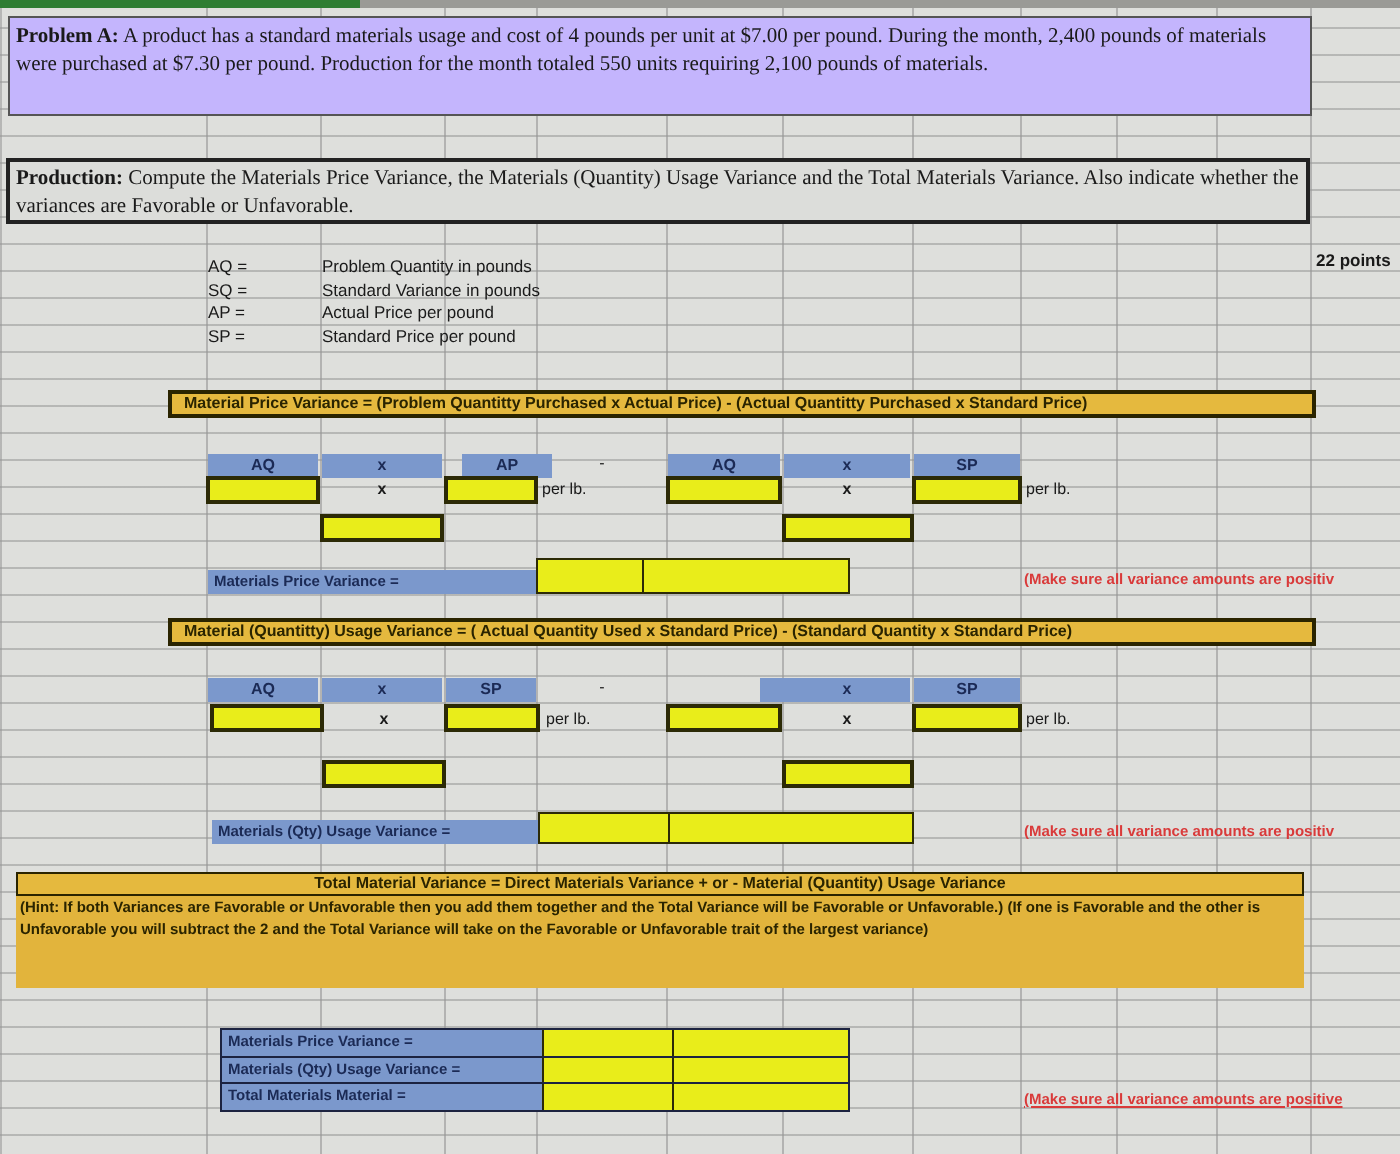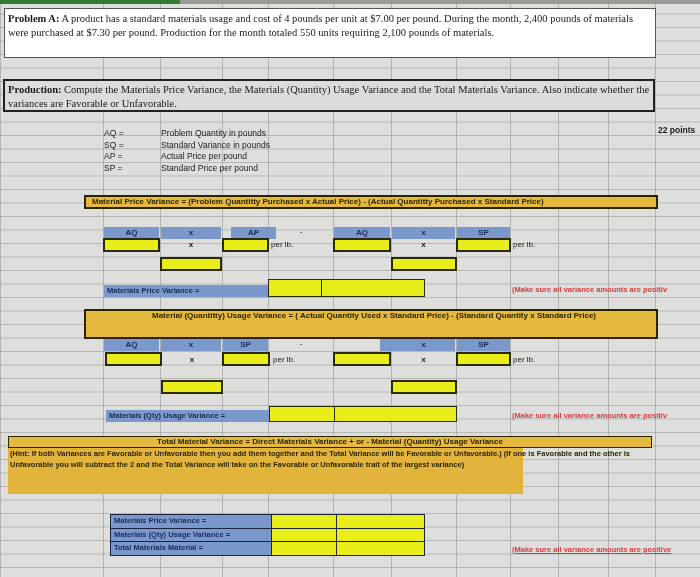--- a/index.html
+++ b/index.html
@@ -6,34 +6,34 @@
   body{width:700px;height:577px;overflow:hidden;background:#dedfdc;position:relative;font-family:"Liberation Sans",sans-serif;color:#1a1a1a;}
   .grid{position:absolute;left:0;top:0;width:700px;height:577px;
     background-image:
       linear-gradient(to right, rgba(150,150,150,0.55) 1px, transparent 1px),
       linear-gradient(to bottom, rgba(150,150,150,0.55) 1px, transparent 1px);
     background-size:100% 100%, 100% 13.5px;}
   .vl{position:absolute;top:0;width:1px;height:577px;background:rgba(150,150,150,0.6);}
   .topbar{position:absolute;left:0;top:0;width:700px;height:4px;background:#2e7d32;}
   .topbar2{position:absolute;left:180px;top:0;width:520px;height:4px;background:#9a9a96;}
   .abs{position:absolute;box-sizing:border-box;}
-  .problem{left:4px;top:8px;width:652px;height:50px;background:#ffffff;border:1px solid #555;font-family:"Liberation Serif",serif;font-size:10.5px;line-height:14px;padding:3px 3px;}
+  .problem{left:4px;top:8px;width:652px;height:50px;background:#c4b5fd;border:1px solid #555;font-family:"Liberation Serif",serif;font-size:10.5px;line-height:14px;padding:3px 3px;}
   .req{left:3px;top:79px;width:652px;height:33px;background:#dcddda;border:2px solid #222;font-family:"Liberation Serif",serif;font-size:10.5px;line-height:14px;padding:2px 3px;}
   .b{font-weight:bold;}
   .def{font-size:8.5px;}
   .points{font-size:8.5px;font-weight:bold;}
   .banner{background:#e5b93e;border:2px solid #2a2400;font-size:8px;font-weight:bold;color:#2a2400;}
   .hdr{background:#7b98cc;color:#1b2a55;font-size:8px;font-weight:bold;text-align:center;line-height:11px;height:12px;}
   .yel{background:#e9ed1a;border:2px solid #2c2a06;}
   .yel1{background:#e9ed1a;border:1.5px solid #2c2a06;}
   .small{font-size:8px;}
   .red{color:#d93a3a;font-size:7.5px;font-weight:bold;white-space:nowrap;}
   .label-blue{background:#7b98cc;color:#1b2a55;font-size:7.5px;font-weight:bold;line-height:12px;padding-left:3px;}
   .center{text-align:center;}
-  .hintbox{left:8px;top:436px;width:515px;height:58px;background:#e2b43c;font-size:7.5px;font-weight:bold;color:#2a2400;line-height:11px;}
+  .hintbox{left:8px;top:436px;width:644px;height:58px;background:#e2b43c;font-size:7.5px;font-weight:bold;color:#2a2400;line-height:11px;}
 </style>
 </head>
 <body>
 
 <div class="grid"></div>
 <div class="vl" style="left:103px"></div>
 <div class="vl" style="left:160px"></div>
 <div class="vl" style="left:222px"></div>
 <div class="vl" style="left:268px"></div>
 <div class="vl" style="left:333px"></div>
@@ -89,21 +89,21 @@
 <div class="abs small" style="left:513px;top:240px;">per lb.</div>
 
 <div class="abs yel" style="left:160px;top:257px;width:62px;height:14px;"></div>
 <div class="abs yel" style="left:391px;top:257px;width:66px;height:14px;"></div>
 
 <div class="abs label-blue" style="left:104px;top:285px;width:164px;height:12px;">Materials Price Variance =</div>
 <div class="abs yel1" style="left:268px;top:279px;width:54px;height:18px;"></div>
 <div class="abs yel1" style="left:321px;top:279px;width:104px;height:18px;"></div>
 <div class="abs red" style="left:512px;top:285px;">(Make sure all variance amounts are positiv</div>
 
-<div class="abs banner" style="left:84px;top:309px;width:574px;height:30px;line-height:10px;padding-left:6px;text-align:center;">Material (Quantitty) Usage Variance = ( Actual Quantity Used x Standard Price) - (Standard Quantity x Standard Price)</div>
+<div class="abs banner" style="left:84px;top:309px;width:574px;height:14px;line-height:10px;padding-left:6px;">Material (Quantitty) Usage Variance = ( Actual Quantity Used x Standard Price) - (Standard Quantity x Standard Price)</div>
 
 <div class="abs hdr" style="left:104px;top:339px;width:55px;">AQ</div>
 <div class="abs hdr" style="left:161px;top:339px;width:60px;">x</div>
 <div class="abs hdr" style="left:223px;top:339px;width:45px;">SP</div>
 <div class="abs small center" style="left:269px;top:339px;width:64px;">-</div>
 <div class="abs hdr" style="left:334px;top:339px;width:56px;margin-left:46px;">SQ</div>
 <div class="abs hdr" style="left:392px;top:339px;width:63px;">x</div>
 <div class="abs hdr" style="left:457px;top:339px;width:53px;">SP</div>
 
 <div class="abs yel" style="left:105px;top:352px;width:57px;height:14px;"></div>

